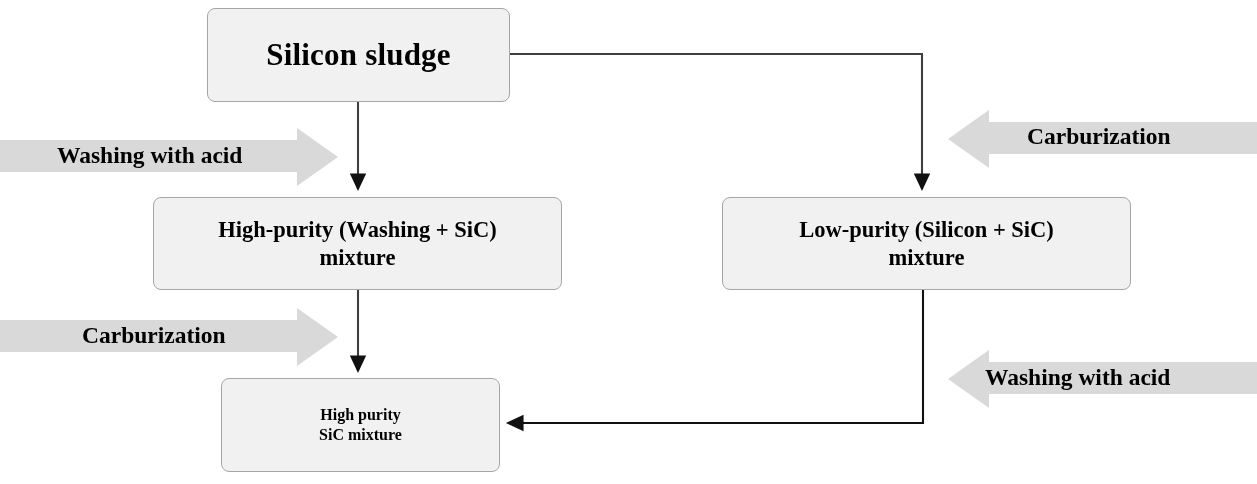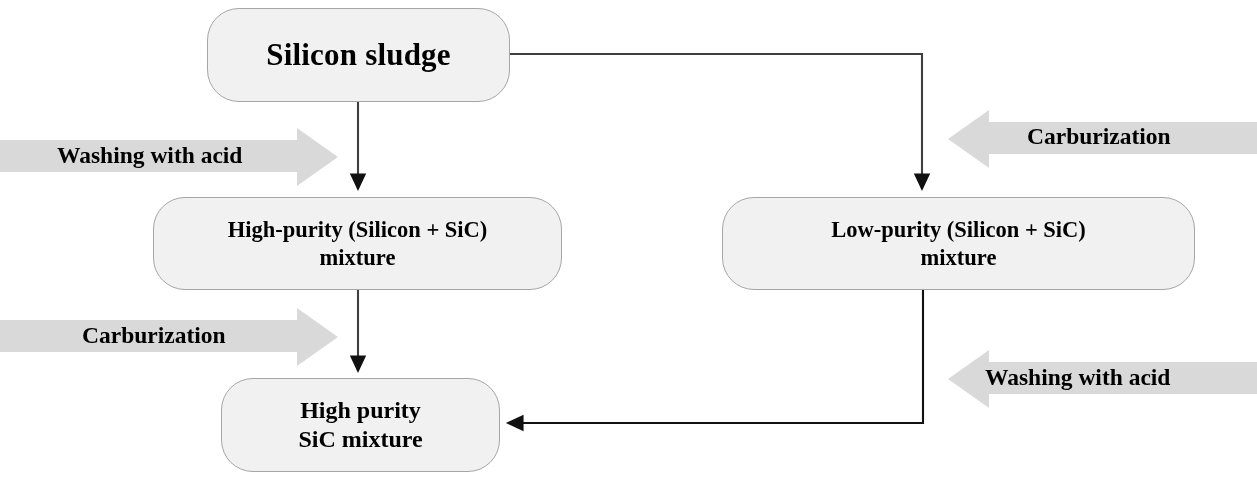--- a/index.html
+++ b/index.html
@@ -13,21 +13,21 @@
     height: 484px;
     background: #ffffff;
     overflow: hidden;
     font-family: "Liberation Serif", "DejaVu Serif", serif;
   }
   .node {
     position: absolute;
     box-sizing: border-box;
     background: #f1f1f1;
     border: 1.6px solid #a6a6a6;
-    border-radius: 32px;
+    border-radius: 8px;
     display: flex;
     align-items: center;
     justify-content: center;
     text-align: center;
     color: #000000;
     font-weight: bold;
     line-height: 1.22;
     z-index: 3;
   }
   #node-sludge {
@@ -41,30 +41,30 @@
   #node-high-mixture {
     left: 153px;
     top: 197px;
     width: 409px;
     height: 93px;
     font-size: 22.5px;
   }
   #node-low-mixture {
     left: 722px;
     top: 197px;
-    width: 473px;
+    width: 409px;
     height: 93px;
     font-size: 22.5px;
   }
   #node-powder {
     left: 221px;
     top: 378px;
     width: 279px;
     height: 94px;
-    font-size: 24px;
+    font-size: 16px;
   }
   .node .txt { display: block; }
 
   .svg-layer {
     position: absolute;
     left: 0;
     top: 0;
     width: 1257px;
     height: 484px;
   }
@@ -112,21 +112,21 @@
 
     <path d="M923,290 L923,423 L508,423" fill="none" stroke="#111111" stroke-width="2.1" marker-end="url(#ah)"></path>
   </svg>
 
   <div class="node" id="node-sludge">
     <span class="txt">Silicon sludge</span>
   </div>
 
   <div class="node" id="node-high-mixture">
     <div>
-      <span class="txt">High-purity (Silicon + SiC)</span>
+      <span class="txt">High-purity (Washing + SiC)</span>
       <span class="txt">mixture</span>
     </div>
   </div>
 
   <div class="node" id="node-low-mixture">
     <div>
       <span class="txt">Low-purity (Silicon + SiC)</span>
       <span class="txt">mixture</span>
     </div>
   </div>

